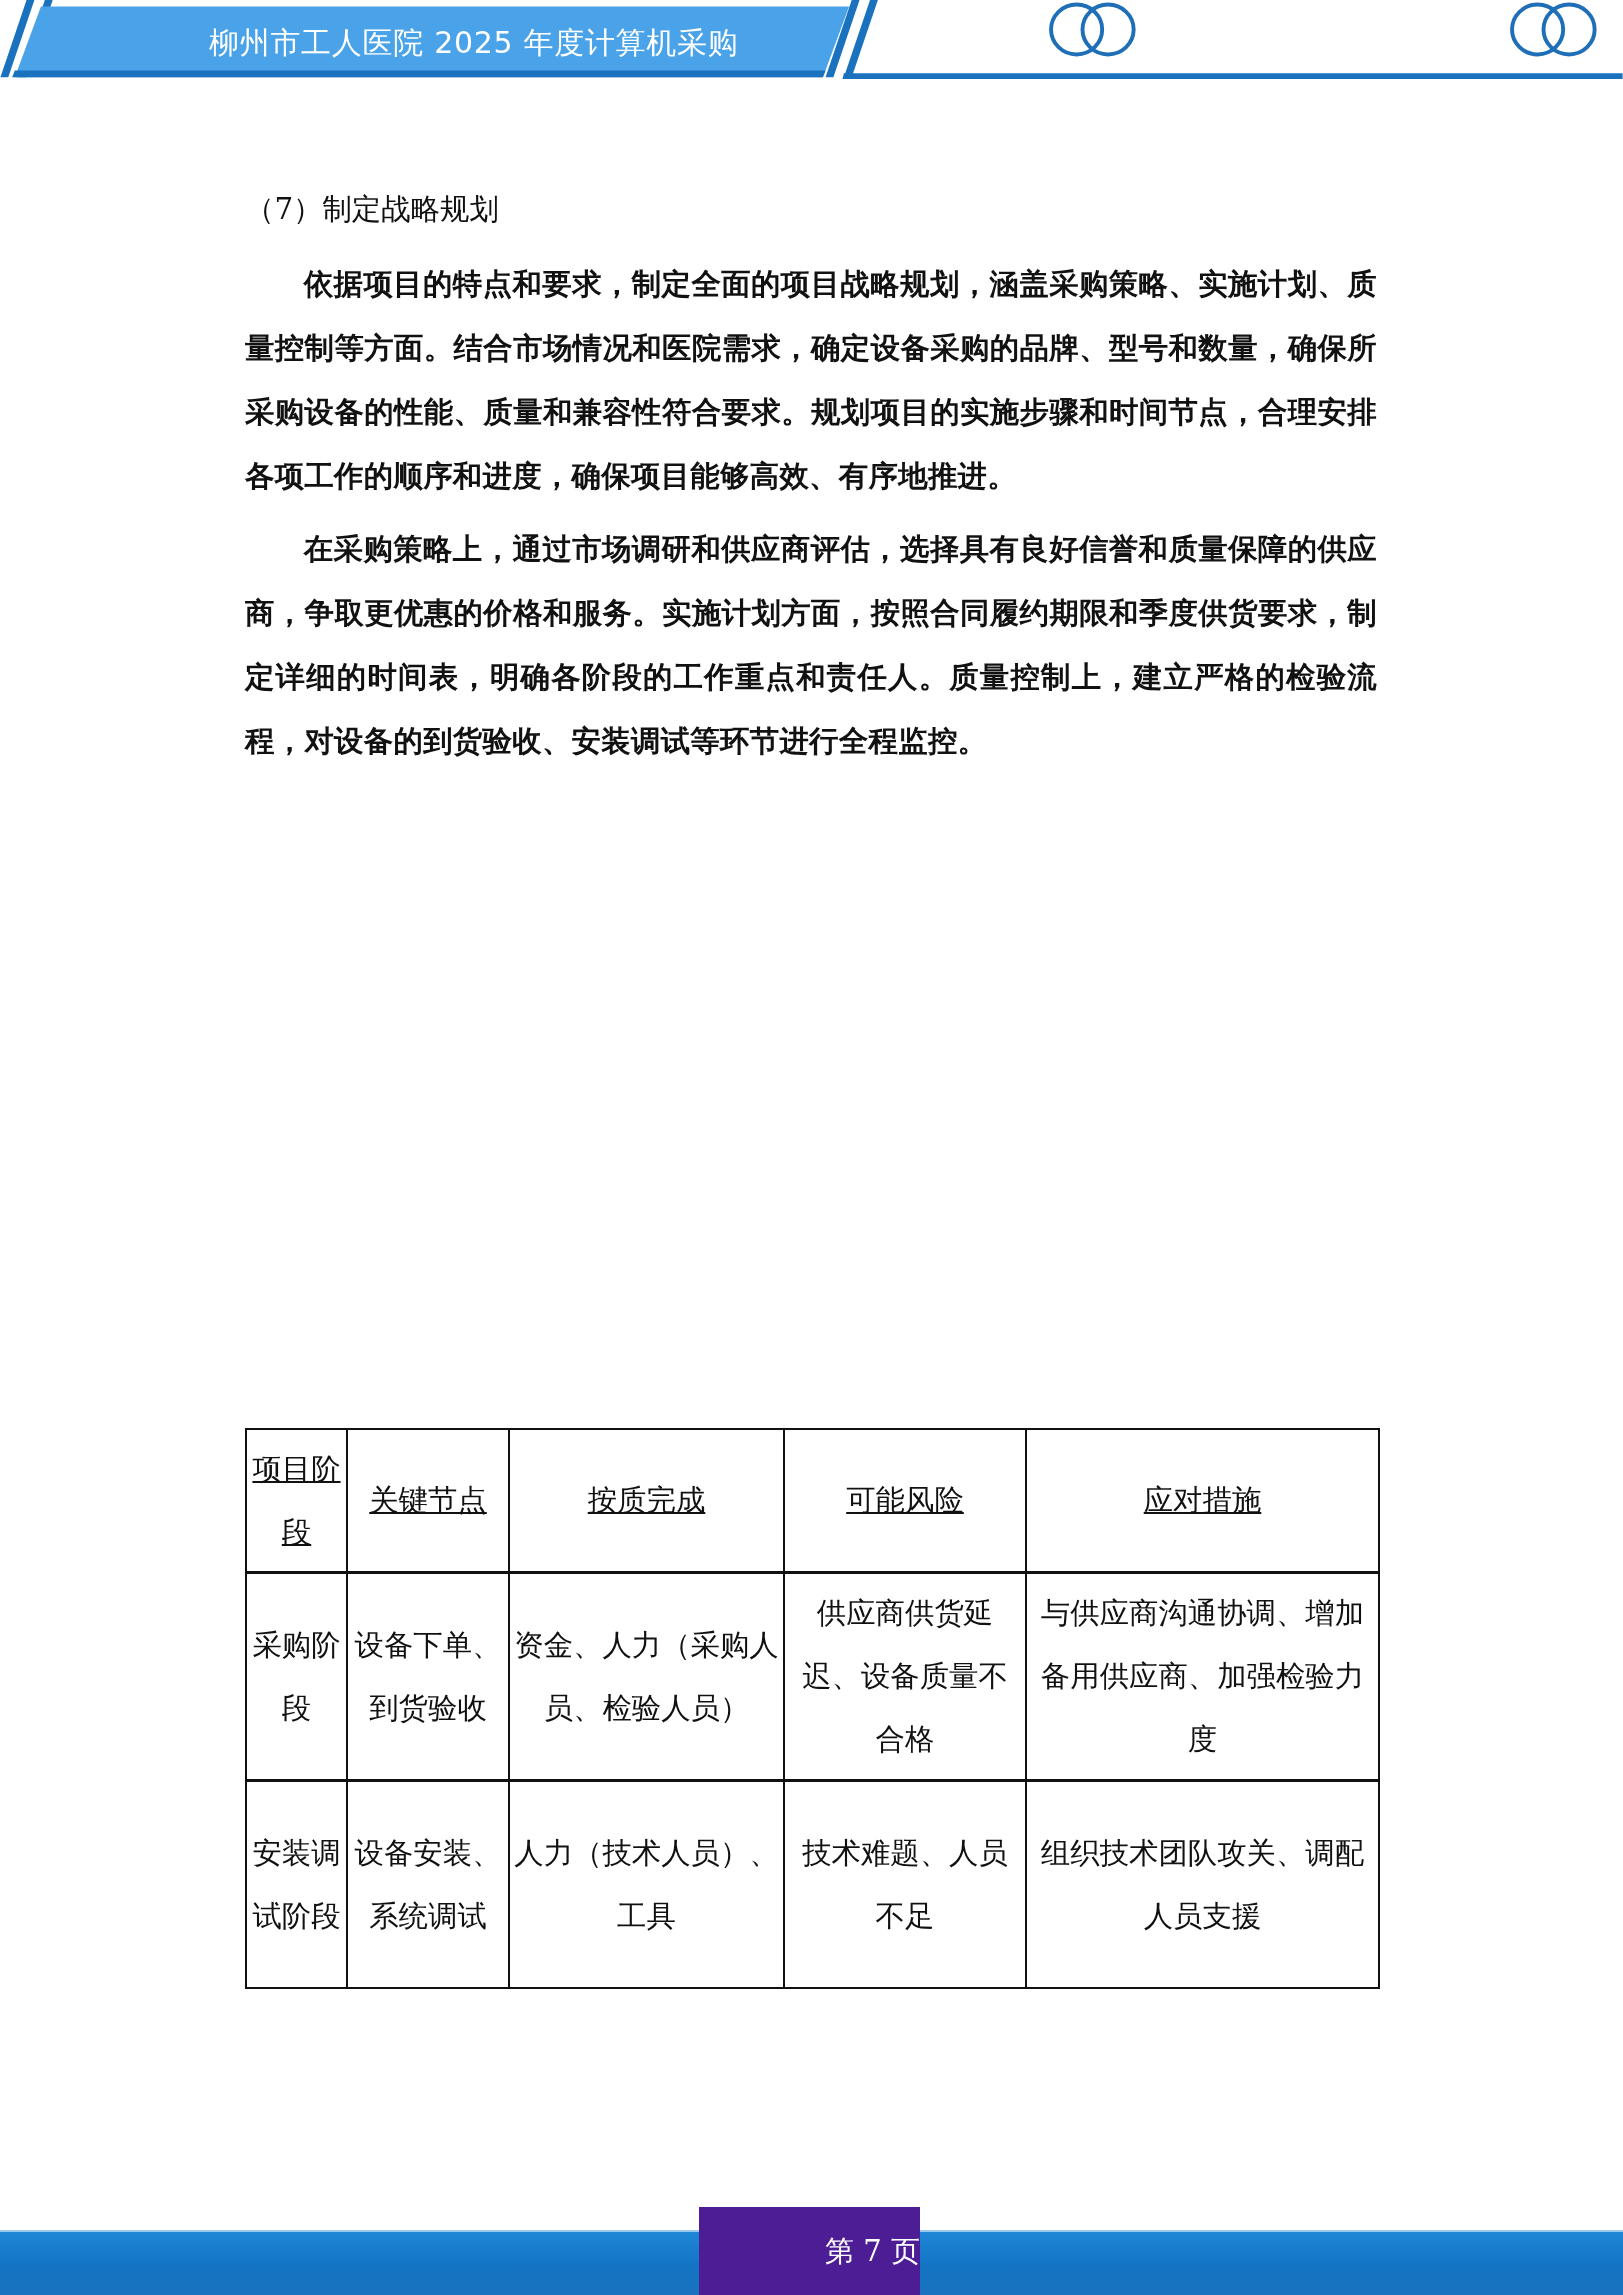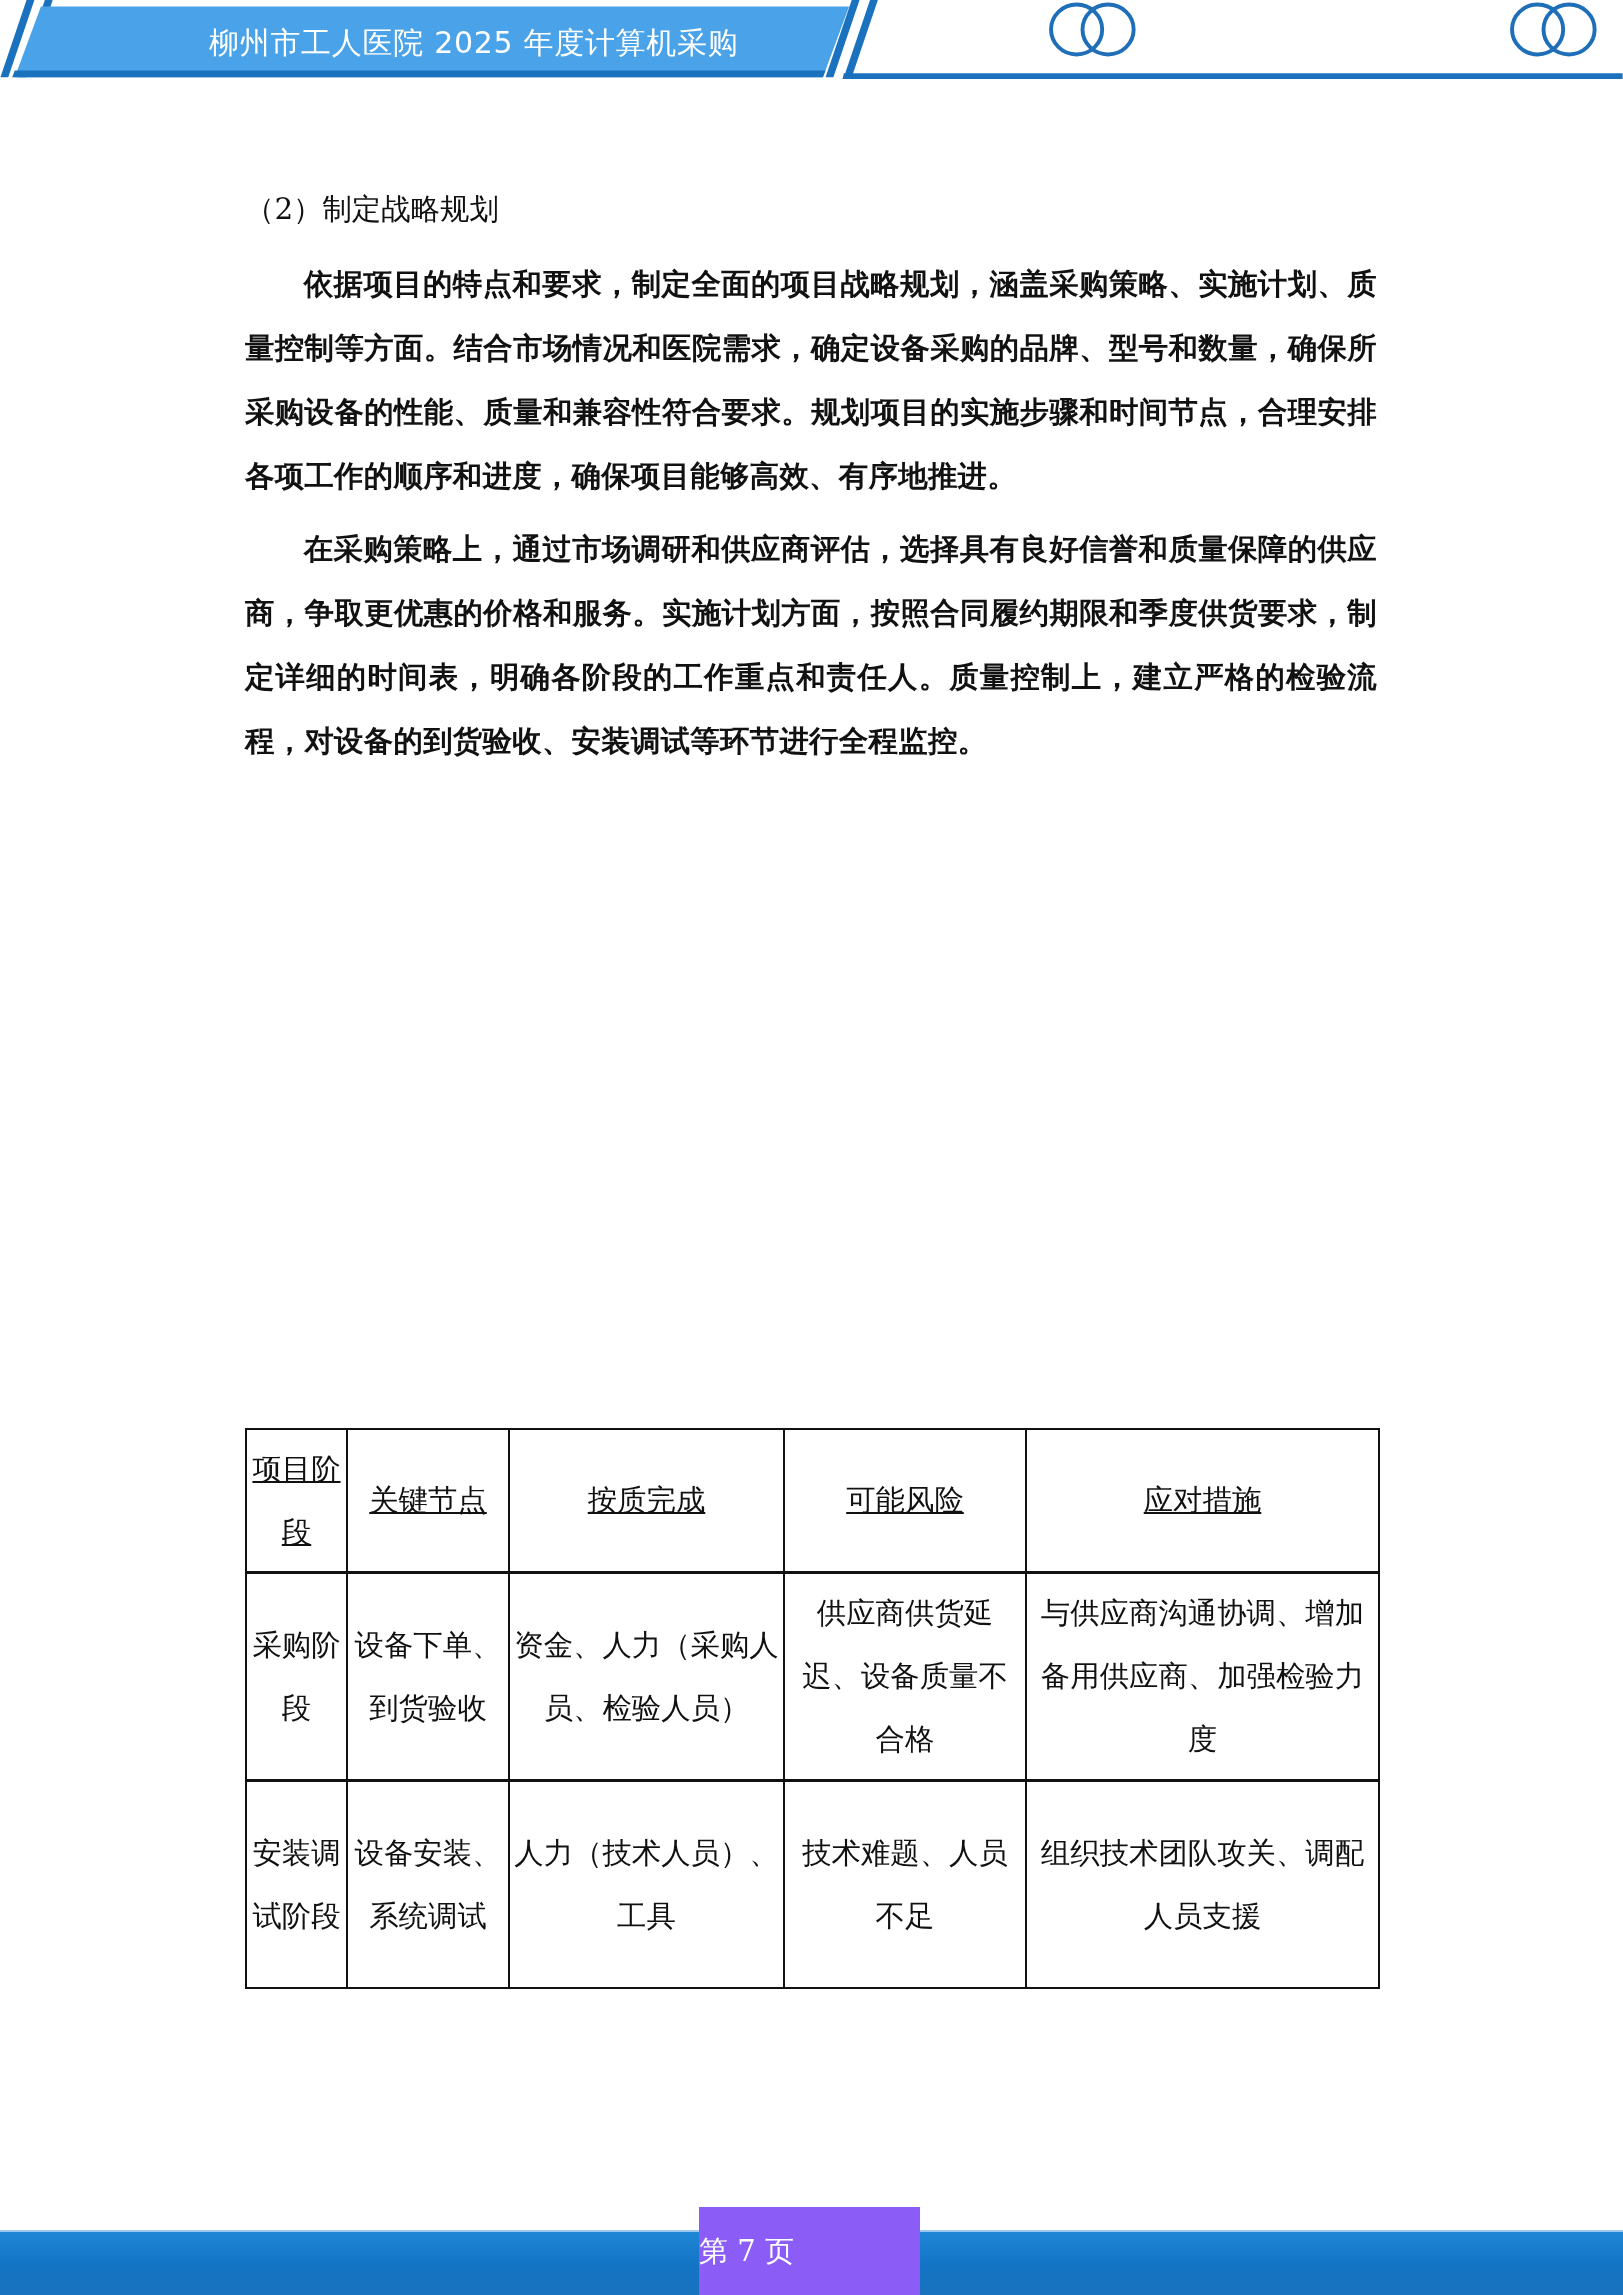--- a/index.html
+++ b/index.html
@@ -44,22 +44,22 @@
   table.plan tr.r1 { border-bottom: 3.3px solid #111; }
 
   
   .footer-bar {
     position: absolute; left: 0; top: 2230px; width: 1623px; height: 65px;
     background: linear-gradient(#1f86d6 0%, #1374c4 50%, #1a72be 100%);
     border-top: 2px solid #9cc8ee;
   }
   .footer-tab {
     position: absolute; left: 699px; top: 2207px; width: 221px; height: 88px;
-    background: #8b5cf6; color: #ffffff;
-    font-size: 29px; line-height: 88px; text-align: left;
+    background: #4c1d95; color: #ffffff;
+    font-size: 29px; line-height: 88px; text-align: right;
   }
 </style>
 </head>
 <body>
 
 <div class="header">
   <svg width="1623" height="85" viewBox="0 0 2481 130">
 
     <polygon points="0,118 40,0 52,0 12,118" fill="#1a72be"></polygon>
     <polygon points="28,118 68,0 80,0 40,118" fill="#1a72be"></polygon>
@@ -78,21 +78,21 @@
     <ellipse cx="113" cy="45" rx="39" ry="38" fill="none" stroke="#1f6fb8" stroke-width="6"></ellipse>
   </svg>
   <svg class="logo two" viewBox="0 0 180 90">
     <ellipse cx="65" cy="45" rx="39" ry="38" fill="none" stroke="#1f6fb8" stroke-width="6"></ellipse>
     <ellipse cx="113" cy="45" rx="39" ry="38" fill="none" stroke="#1f6fb8" stroke-width="6"></ellipse>
   </svg>
 </div>
 
 <div class="content">
   <section>
-    <h2 class="heading" style="font-weight:normal;">（2）制定战略规划</h2>
+    <h2 class="heading" style="font-weight:normal;">（7）制定战略规划</h2>
     <p class="para">依据项目的特点和要求，制定全面的项目战略规划，涵盖采购策略、实施计划、质量控制等方面。结合市场情况和医院需求，确定设备采购的品牌、型号和数量，确保所采购设备的性能、质量和兼容性符合要求。规划项目的实施步骤和时间节点，合理安排各项工作的顺序和进度，确保项目能够高效、有序地推进。</p>
     <p class="para">在采购策略上，通过市场调研和供应商评估，选择具有良好信誉和质量保障的供应商，争取更优惠的价格和服务。实施计划方面，按照合同履约期限和季度供货要求，制定详细的时间表，明确各阶段的工作重点和责任人。质量控制上，建立严格的检验流程，对设备的到货验收、安装调试等环节进行全程监控。</p>
   </section>
 </div>
 
 <table class="plan">
   <colgroup>
     <col style="width:101px">
       <col style="width:162px">
       <col style="width:275px">

